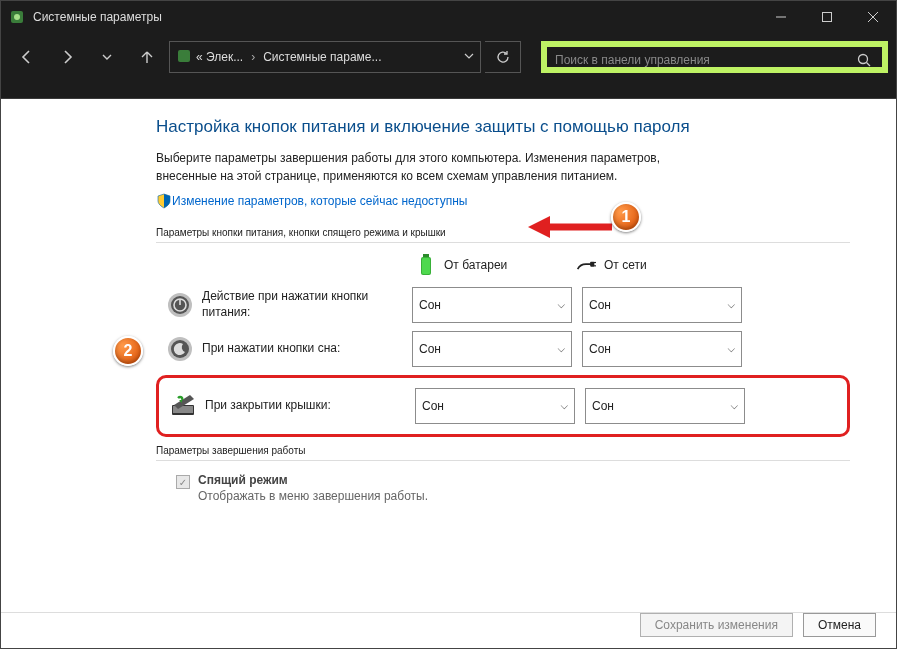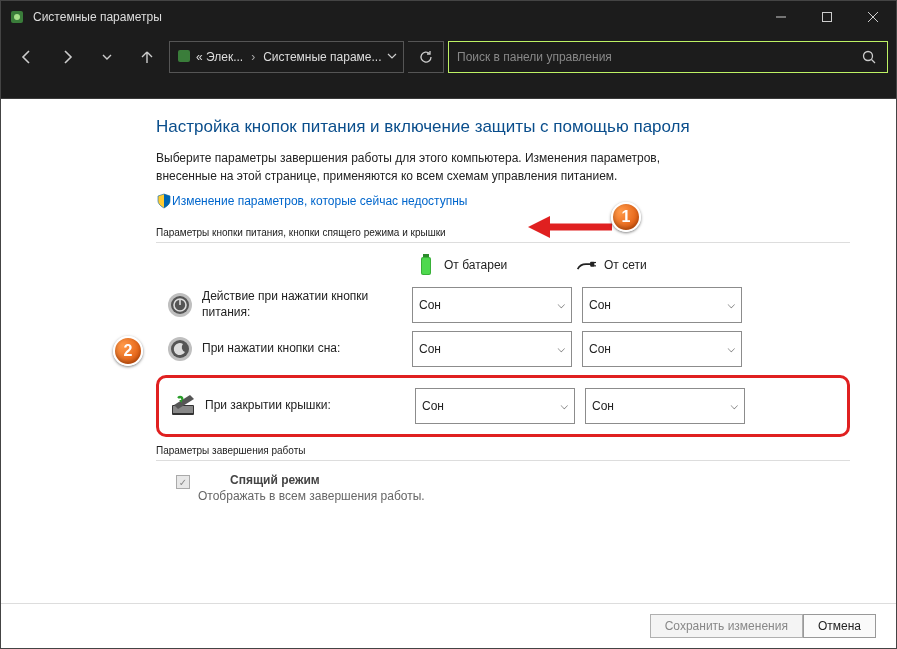--- a/index.html
+++ b/index.html
@@ -8,26 +8,26 @@
 
   
   .titlebar { background: #1c1c1c; height: 32px; display: flex; align-items: center; color: #ddd; font-size: 12px; }
   .titlebar .app-icon { width: 16px; height: 16px; margin: 0 8px; display:flex; align-items:center; justify-content:center;}
   .title-text { flex: 1; }
   .win-btn { width: 46px; height: 32px; display: flex; align-items: center; justify-content: center; color: #ccc; }
 
   
   .navbar { background: #1c1c1c; height: 48px; display: flex; align-items: center; padding: 0 8px; gap: 4px; }
   .nav-arrow { width: 36px; height: 36px; display: flex; align-items: center; justify-content: center; color: #ccc; }
-  .breadcrumb { flex: 0 0 auto; display: flex; align-items: center; border: 1px solid #555; height: 32px; padding: 0 6px; color: #ddd; font-size: 12px; gap:4px; width: 235px; }
+  .breadcrumb { flex: 0 0 auto; display: flex; align-items: center; border: 1px solid #555; height: 32px; padding: 0 6px; color: #ddd; font-size: 12px; gap:4px; width: 312px; }
   .breadcrumb .crumb { display: flex; align-items: center; gap: 6px; }
   .breadcrumb .sep::after { content: "›"; color:#aaa; margin: 0 4px; }
   .bc-ellipsis { margin-left:auto;}
   .reload { width: 36px; height: 32px; border:1px solid #555; border-left:none; display:flex;align-items:center;justify-content:center;color:#ccc;}
-  .searchbox { flex: 1; margin-left: 0; height: 32px; border: 1px solid #bef264; display: flex; align-items: center; padding: 0 8px; color: #888; font-size: 12px; }
+  .searchbox { flex: 1; margin-left: 16px; height: 32px; border: 6px solid #bef264; display: flex; align-items: flex-end; padding: 0 8px; color: #888; font-size: 12px; }
   .searchbox input { flex:1; background:transparent; border:none; outline:none; color:#ddd; font-size:12px;}
   .searchbox input::placeholder { color:#888;}
   .search-icon { color:#ccc; width:20px; display:flex; justify-content:center;}
 
   
   .divider-strip { height: 18px; background: #1c1c1c; border-bottom: 1px solid #3a3a3a; }
 
   
   .content { flex:1; background:#fff; padding: 18px 46px 0 155px; position: relative; overflow:visible; }
   .heading { color: #0a4e8c; font-size: 17px; font-weight:400; margin-bottom: 12px; }
@@ -50,25 +50,25 @@
   .select { width: 160px; height:36px; border:1px solid #8c8c8c; background:#fff; font-size:12px; display:flex; align-items:center; padding: 0 6px; justify-content:space-between; color:#222;}
   .select .chev { font-size:10px; color:#555;}
 
   .row-highlight { border: 3px solid #e02020; border-radius: 10px; padding: 10px 8px 10px 8px; margin: 4px 0;}
 
   .shutdown-sec { margin-top: 8px;}
   .shutdown-sec .section-title { border-bottom:1px solid #ddd; padding-bottom:4px;}
   .chk-row { display:flex; align-items:flex-start; gap:8px; font-size:12px; margin: 6px 0 0 20px; color:#555;}
   .chk { width:14px;height:14px; border:1px solid #aaa; background:#e8e8e8; display:flex;align-items:center;justify-content:center; margin-top:2px;}
   .chk::after { content:"✓"; font-size:10px; color:#888;}
-  .chk-label strong { color:#444; font-weight:600;margin-left:32px;}
+  .chk-label strong { color:#444; font-weight:600;}
   .chk-sub { display:block; color:#666; margin-top:2px;}
 
   
-  .footer { height: 45px; border-top:1px solid #ddd; display:flex; justify-content:flex-end; align-items:center; padding-right: 20px; background:#fff;}
+  .footer { height: 36px; border-top:1px solid #ddd; display:flex; justify-content:flex-end; gap:10px; padding-right: 20px; background:#fff;}
   .btn { height:24px; padding: 0 14px; font-size:12px; border:1px solid #b0b0b0; background:#f4f4f4; color:#888; display:flex;align-items:center;}
   .btn.enabled { color:#222; background:#fafafa; border-color:#999;}
 
   
   .badge { position:absolute; width:30px;height:30px; border-radius:50%; background: radial-gradient(circle at 30% 30%, #ff9a4a, #d94b00); border:2px solid #fff; box-shadow:0 1px 3px rgba(0,0,0,.5), inset 0 -2px 4px rgba(0,0,0,.3); color:#fff; font-weight:bold; font-size:16px; display:flex;align-items:center;justify-content:center; z-index:50;}
   .badge1 { left: 611px; top: 202px;}
   .badge2 { left: 113px; top: 336px;}
   .arrow { position:absolute; z-index:40;}
   .arrow1 { left: 528px; top: 216px; }
 
@@ -263,21 +263,21 @@
       </div>
 
     </div>
 
     <div class="shutdown-sec">
       <div class="section-title">Параметры завершения работы</div>
       <div class="chk-row">
         <div class="chk"></div>
         <div class="chk-label">
           <strong>Спящий режим</strong>
-          <span class="chk-sub">Отображать в всем завершения работы.</span>
+          <span class="chk-sub">Отображать в меню завершения работы.</span>
         </div>
       </div>
     </div>
 
   </div>
 
   <div class="footer">
     <div class="btn">Сохранить изменения</div>
     <div class="btn enabled">Отмена</div>
   </div>

